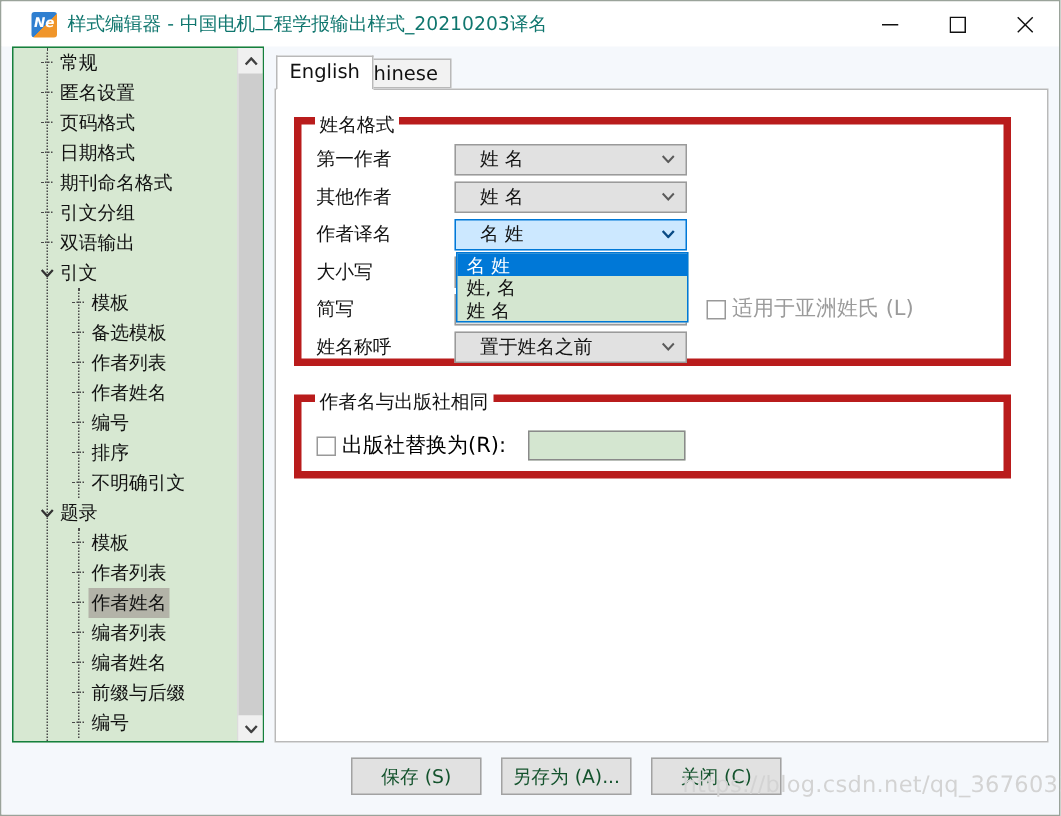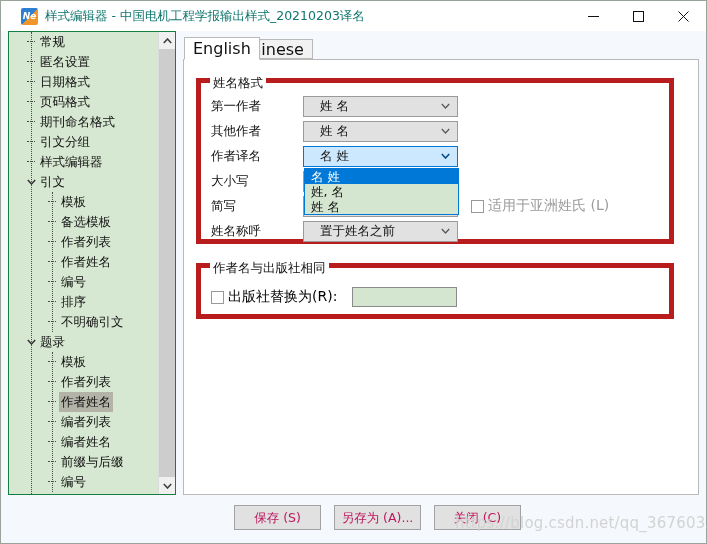--- a/index.html
+++ b/index.html
@@ -134,21 +134,21 @@
   }
 
   
   #tab-strip {
     position: absolute; left: 0; top: 6px; height: 22px; width: 100%;
   }
   .tab {
     position: absolute; top: 0;
     height: 22px; line-height: 21px;
     padding: 0 8px;
-    font-size: 16px;
+    font-size: 13px;
     color: #111;
     border: 1px solid #b9b9b9;
     background: #f2f2f2;
     text-align: center;
   }
   .tab.active {
     background: #ffffff;
     border-bottom: 1px solid #ffffff;
     height: 23px;
     z-index: 3;
@@ -256,21 +256,21 @@
 
   
   #button-bar {
     position: absolute; left: 0; right: 0; bottom: 0; height: 50px;
   }
   .dlg-btn {
     position: absolute; top: 12px;
     height: 25px; line-height: 23px;
     background: #e1e1e1;
     border: 1px solid #a2a2a2;
-    font-size: 12.5px; color: #be185d;
+    font-size: 12.5px; color: #14532d;
     text-align: center;
   }
   #btn-save    { left: 233px; width: 87px; }
   #btn-save-as { left: 333px; width: 87px; text-align: center; }
   #btn-close   { left: 433px; width: 87px; }
 
   
   #watermark {
     position: absolute; left: 455px; top: 514px;
     font-size: 15px;
@@ -332,49 +332,49 @@
               <span class="tree-conn">
                 <span class="dash"></span>
               </span>
               <span class="tree-label">匿名设置</span>
             </div>
             <div class="tree-item">
               <span class="tree-indent" style="width: 16px;"></span>
               <span class="tree-conn">
                 <span class="dash"></span>
               </span>
+              <span class="tree-label">页码格式</span>
+            </div>
+            <div class="tree-item">
+              <span class="tree-indent" style="width: 16px;"></span>
+              <span class="tree-conn">
+                <span class="dash"></span>
+              </span>
               <span class="tree-label">日期格式</span>
             </div>
             <div class="tree-item">
               <span class="tree-indent" style="width: 16px;"></span>
               <span class="tree-conn">
                 <span class="dash"></span>
               </span>
-              <span class="tree-label">页码格式</span>
-            </div>
-            <div class="tree-item">
-              <span class="tree-indent" style="width: 16px;"></span>
-              <span class="tree-conn">
-                <span class="dash"></span>
-              </span>
               <span class="tree-label">期刊命名格式</span>
             </div>
             <div class="tree-item">
               <span class="tree-indent" style="width: 16px;"></span>
               <span class="tree-conn">
                 <span class="dash"></span>
               </span>
               <span class="tree-label">引文分组</span>
             </div>
             <div class="tree-item">
               <span class="tree-indent" style="width: 16px;"></span>
               <span class="tree-conn">
                 <span class="dash"></span>
               </span>
-              <span class="tree-label">样式编辑器</span>
+              <span class="tree-label">双语输出</span>
             </div>
             <div class="tree-item">
               <span class="tree-indent" style="width: 16px;"></span>
               <span class="tree-chev">
                 <svg width="9" height="6" viewBox="0 0 9 6">
                   <path d="M0.8 1 L4.5 5 L8.2 1" fill="none" stroke="#333" stroke-width="1.5"></path>
                 </svg>
               </span>
               <span class="tree-label">引文</span>
             </div>

